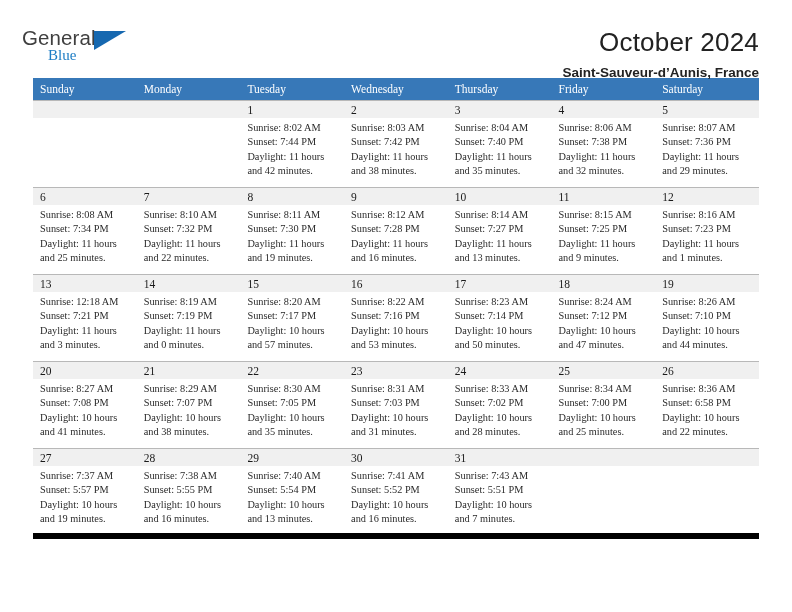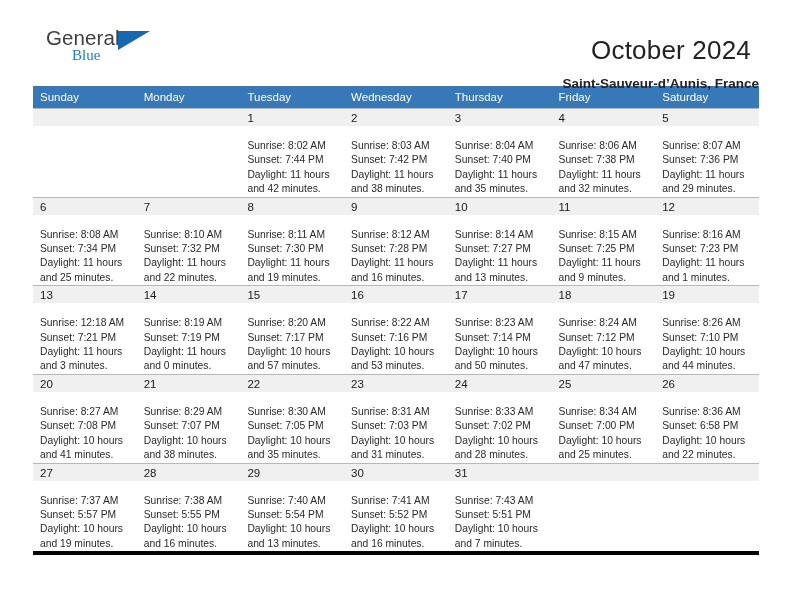--- a/index.html
+++ b/index.html
@@ -22,21 +22,21 @@
     width: 792px;
     height: 612px;
     padding: 0;
   }
 
   
   .header {
     display: flex;
     align-items: flex-start;
     justify-content: space-between;
-    padding: 26px 33px 0 46px;
+    padding: 26px 33px 0 22px;
     height: 78px;
   }
 
   .logo {
     position: relative;
     width: 120px;
     height: 52px;
     flex: none;
   }
   .logo-general {
@@ -68,37 +68,38 @@
 
   .title-block {
     text-align: right;
     flex: none;
   }
   .title {
     font-size: 26px;
     font-weight: normal;
     color: #222222;
     line-height: 32px;
-    margin: 8px;
+    margin: 0;
     letter-spacing: 0.2px;
   }
   .subtitle {
     font-size: 13.5px;
     font-weight: bold;
     color: #222222;
     line-height: 20px;
     margin: 5px 0 0 0;
   }
 
   
   .calendar {
-    margin: 8px 33px 0 33px;
+    margin: 0 33px 0 33px;
     width: 726px;
     border-collapse: collapse;
     table-layout: fixed;
+    font-family: Liberation Serif, serif;
   }
   .calendar col { width: 103.71px; }
 
   thead th {
     background: #3778b8;
     color: #ffffff;
     font-size: 11.5px;
     font-weight: normal;
     text-align: left;
     padding: 5px 0 5px 7px;
@@ -110,37 +111,37 @@
     height: 87px;
   }
   tbody td {
     vertical-align: top;
     padding: 0;
     border-top: 1px solid #b8b8b8;
     background: #ffffff;
     height: 87px;
   }
   tbody tr.week-row.last td {
-    border-bottom: 4px solid #000000;
+    border-bottom: 6px solid #000000;
   }
 
   .cell-inner {
     height: 100%;
     position: relative;
   }
   .daynum-band {
     background: #f0f0f0;
     height: 17px;
     padding: 1px 0 0 7px;
     font-size: 11.5px;
     color: #1a1a1a;
     line-height: 16px;
   }
   .cell-body {
-    padding: 13px 6px 0 7px;
+    padding: 3px 6px 0 7px;
   }
   .cell-body .line {
     font-size: 10.3px;
     line-height: 14.4px;
     color: #2a2a2a;
     white-space: nowrap;
   }
   td.empty .daynum-band { color: transparent; }
 </style>
 </head>

